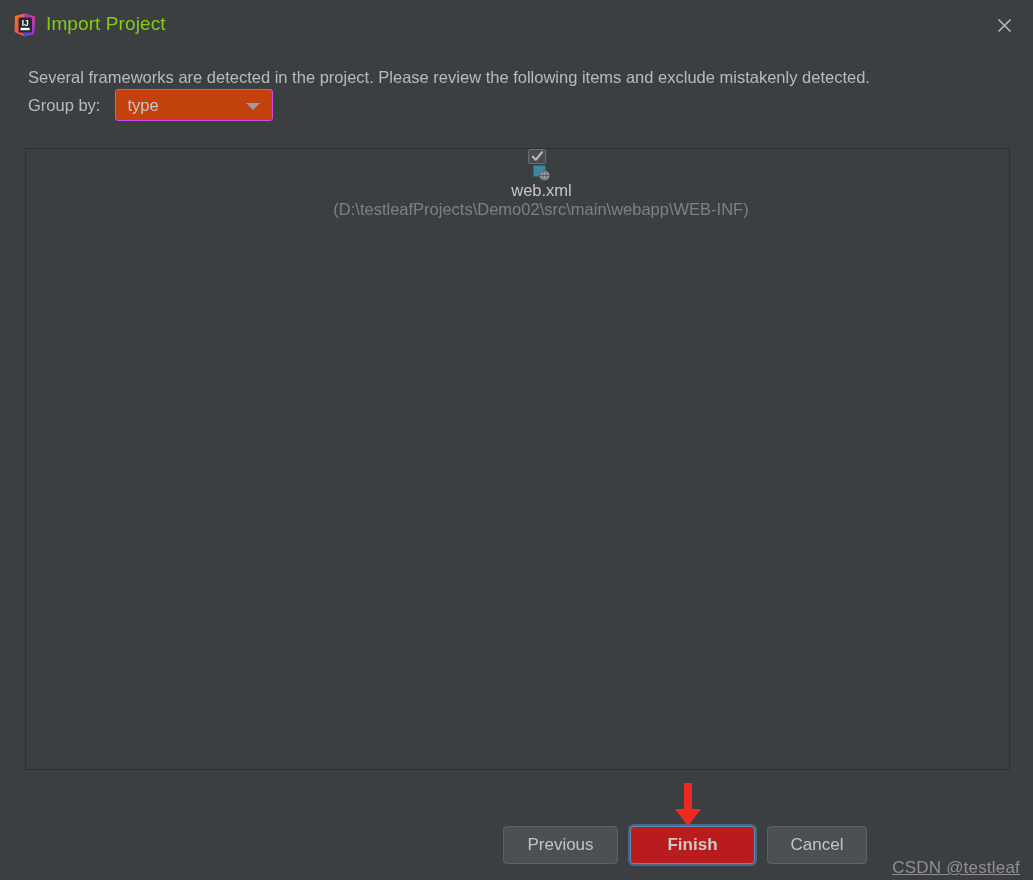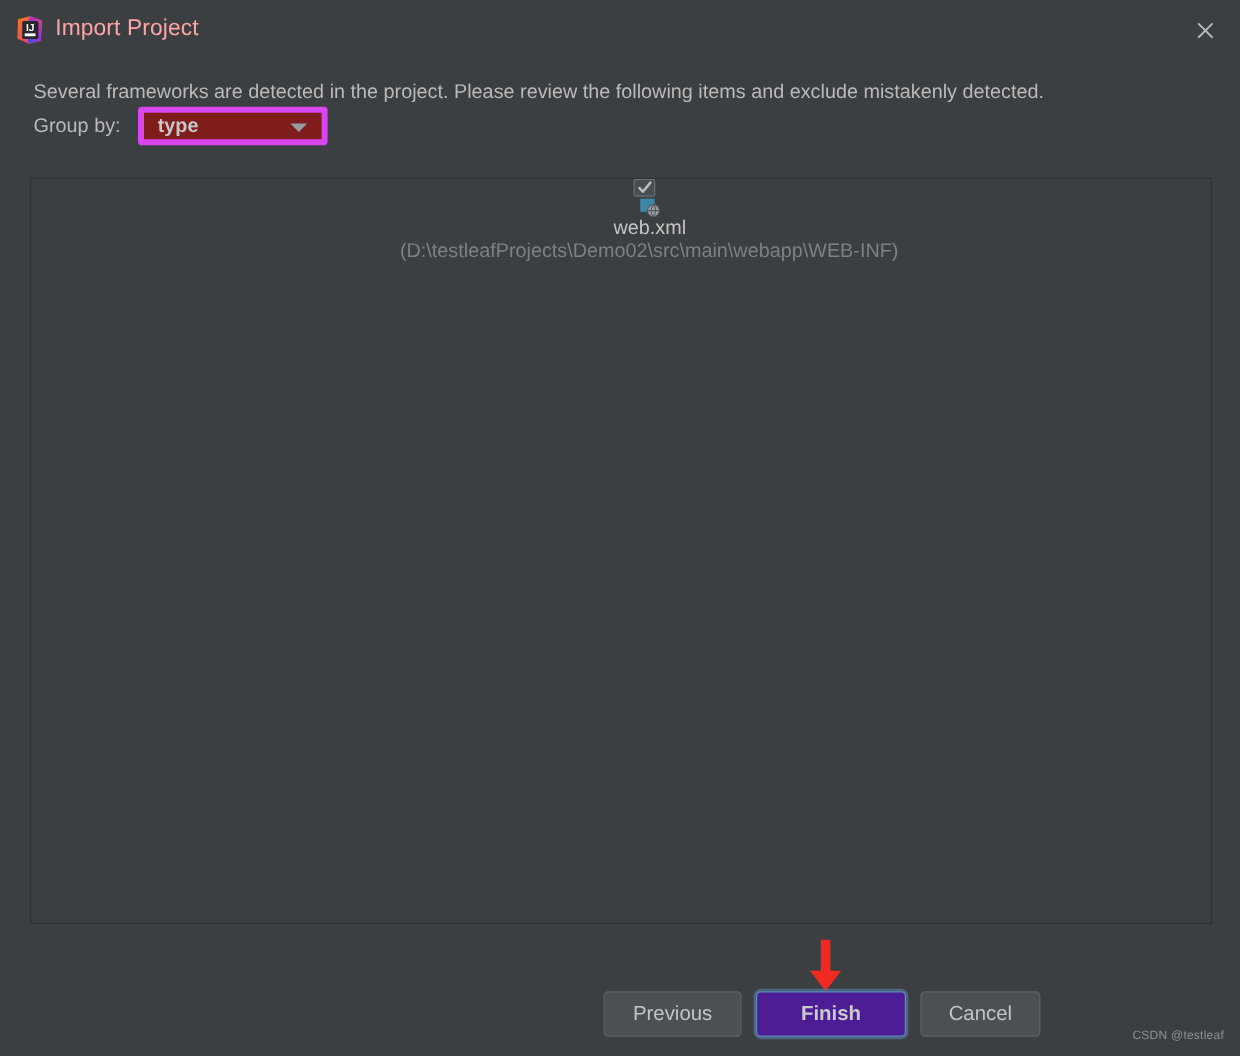--- a/index.html
+++ b/index.html
@@ -29,21 +29,21 @@
   }
   .app-icon {
     position: absolute;
     left: 12px; top: 12px;
     width: 26px; height: 26px;
   }
   .title-text {
     position: absolute;
     left: 46px; top: 11px;
     font-size: 19px;
-    color: #fca5a5;
+    color: #84cc16;
     letter-spacing: 0.1px;
     line-height: 26px;
   }
   .close-btn {
     position: absolute;
     right: 14px; top: 10px;
     width: 30px; height: 30px;
     display: flex;
     align-items: center;
     justify-content: center;
@@ -71,28 +71,27 @@
   }
   .groupby-label {
     font-size: 16.5px;
     color: #b9babc;
     margin-right: 15px;
   }
   .combo {
     position: relative;
     width: 158px;
     height: 32px;
-    background: #7f1d1d;
-    border: 5px solid #d946ef;
+    background: #c2410c;
+    border: 1px solid #d946ef;
     border-radius: 3px;
     display: flex;
     align-items: center;
     box-sizing: border-box;
     cursor: pointer;
-    font-weight: bold;
   }
   .combo-value {
     font-size: 16.5px;
     color: #c6c7c9;
     padding-left: 11px;
   }
   .combo-arrow {
     position: absolute;
     right: 12px; top: 50%;
     margin-top: -2px;
@@ -176,44 +175,45 @@
     display: flex;
     align-items: center;
     justify-content: center;
     box-sizing: border-box;
     cursor: pointer;
     padding: 0;
   }
   .btn-previous { left: 503px; width: 115px; }
   .btn-finish {
     left: 630px; width: 125px;
-    background: #4c1d95;
+    background: #b91c1c;
     border: 1px solid #5f8bb8;
     color: #c9cacc;
     font-weight: bold;
     box-shadow: 0 0 0 2px rgba(86,134,183,0.55);
   }
   .btn-cancel { left: 767px; width: 100px; }
   .btn-help   { left: 899px; width: 117px; }
 
   
   .red-arrow {
     position: absolute;
     left: 672px; top: 783px;
     width: 32px; height: 44px;
     pointer-events: none;
   }
 
   
   .watermark {
     position: absolute;
     right: 13px; top: 858px;
-    font-size: 10px;
+    font-size: 17px;
     color: #8e9094;
     letter-spacing: 0.2px;
+    text-decoration: underline;
   }
 </style>
 </head>
 <body>
 
 <div class="titlebar">
 
   <span class="app-icon">
     <svg width="26" height="26" viewBox="0 0 26 26">
       <defs>

